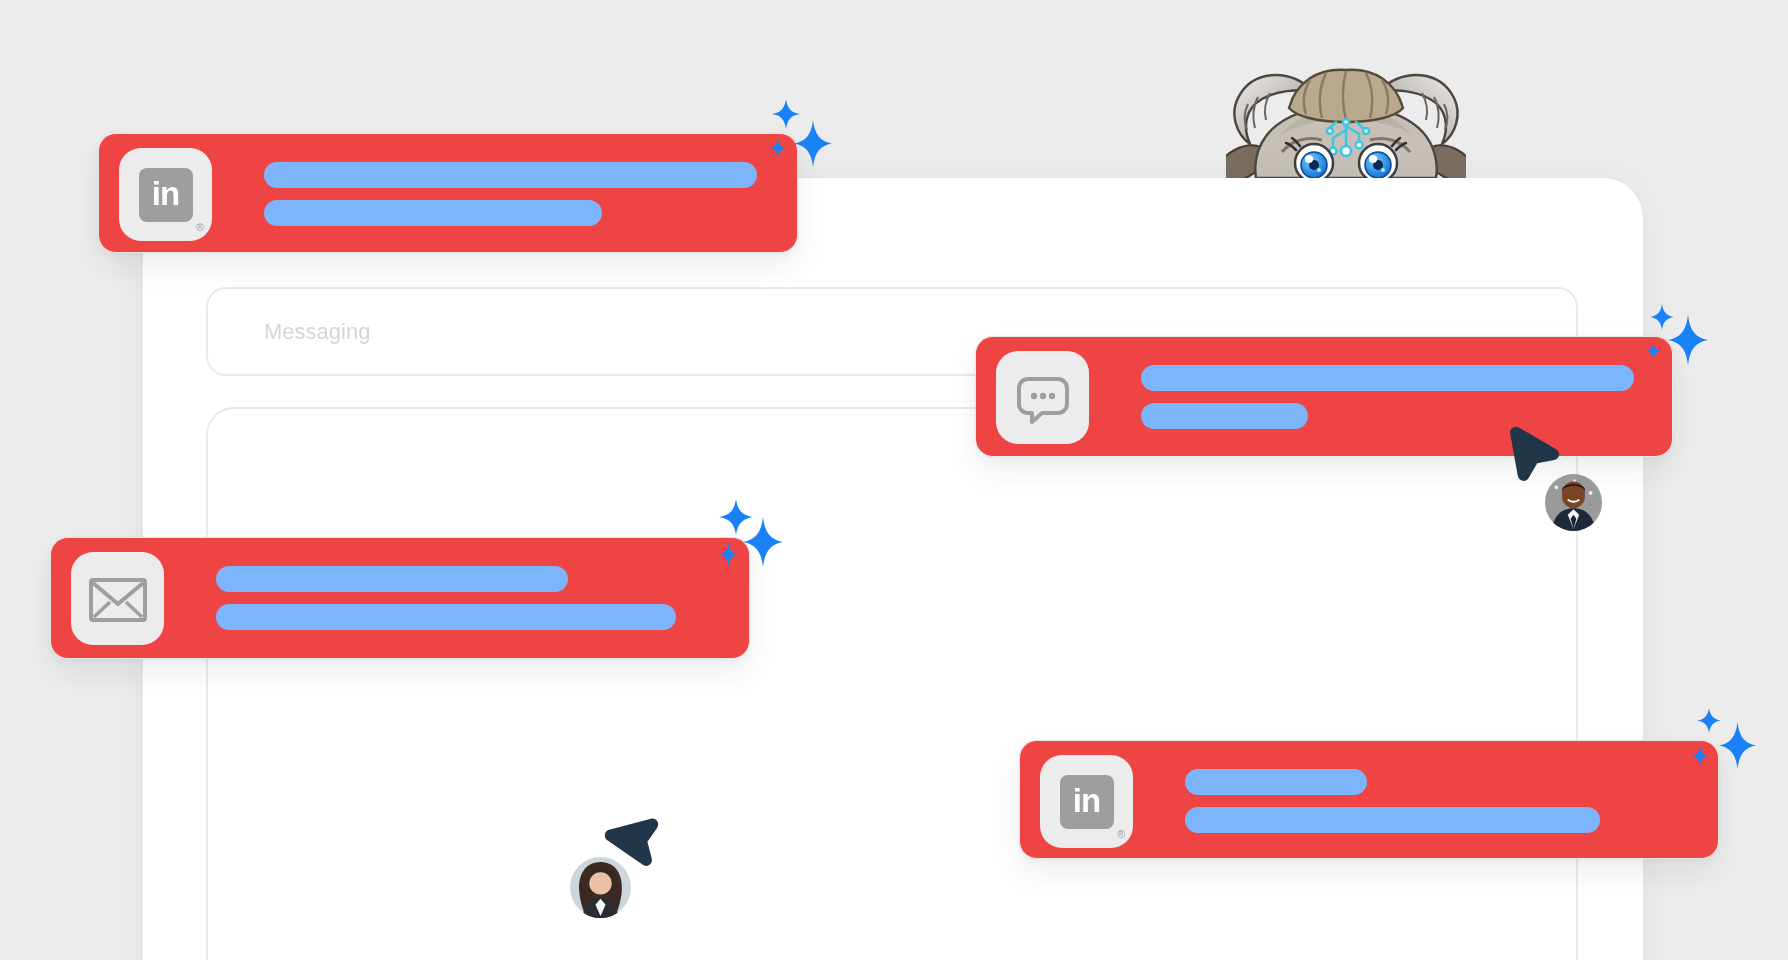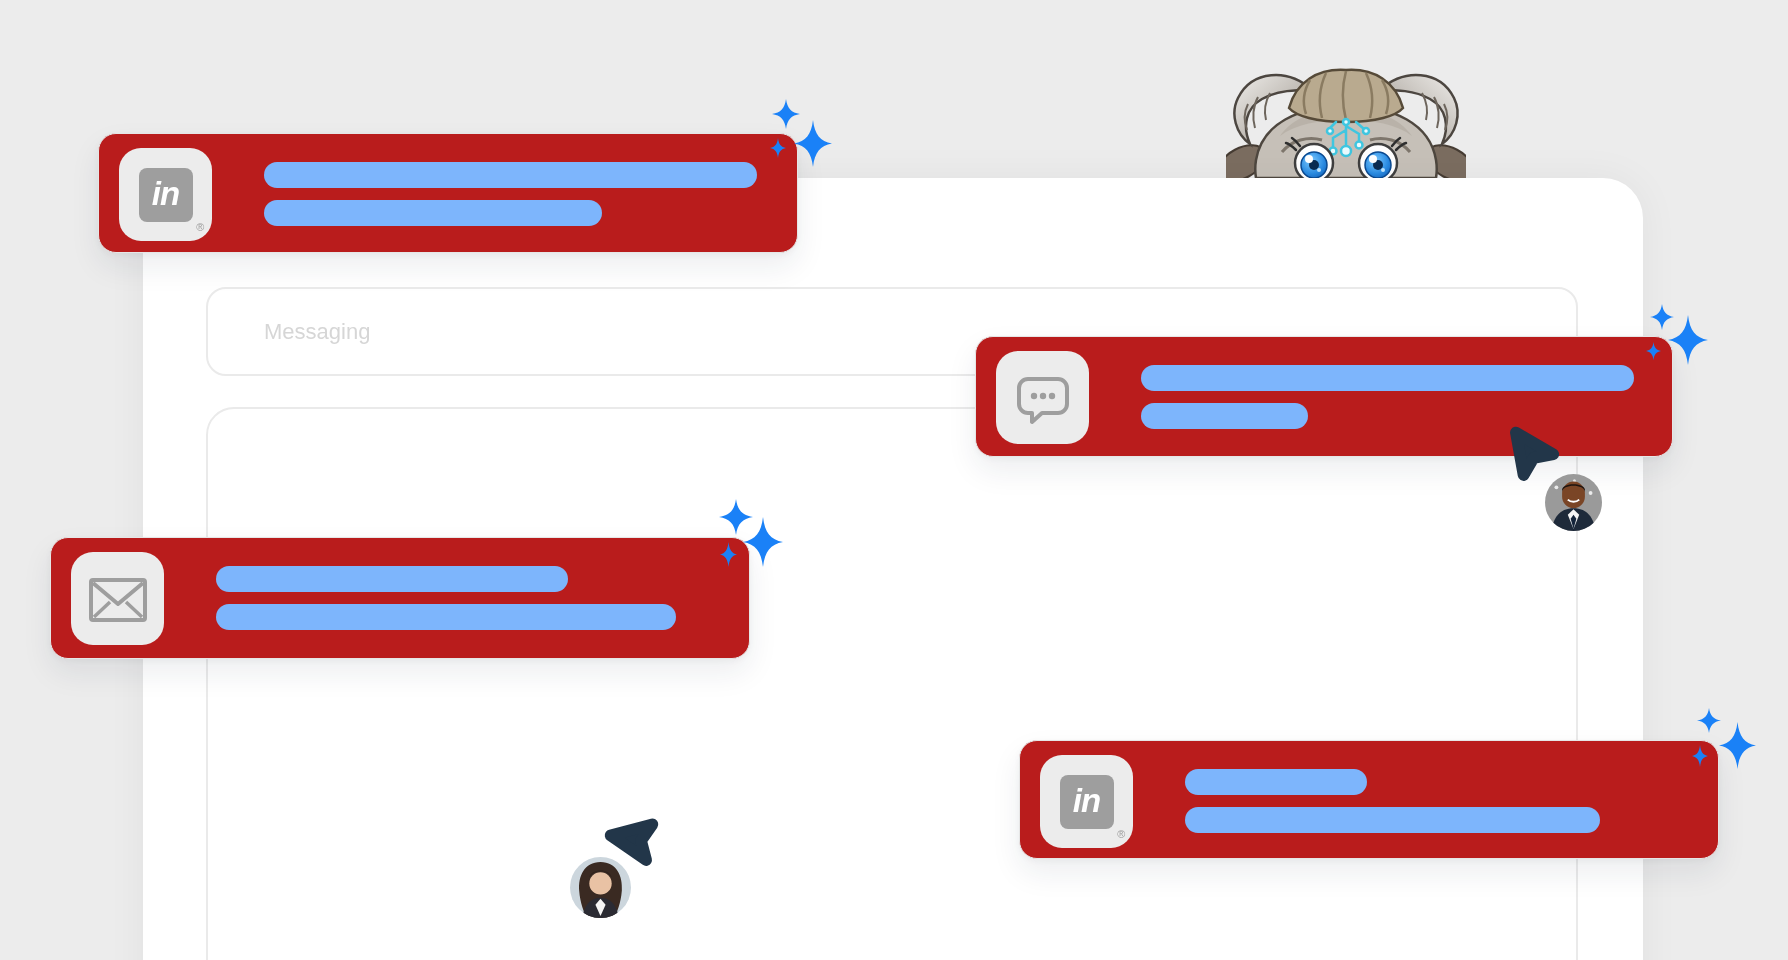--- a/index.html
+++ b/index.html
@@ -27,24 +27,23 @@
   .search-bar input::placeholder{color:var(--placeholder-gray,#d6d6d6);opacity:1;}
   .inner-panel{
     position:absolute;left:206px;top:407px;width:1372px;height:700px;
     background:#ffffff;border:2px solid var(--border-gray,#eaeaea);
     border-radius:28px;z-index:3;box-sizing:border-box;
   }
   
   .mascot{position:absolute;left:1226px;top:60px;width:240px;height:118px;z-index:1;overflow:hidden;}
   
   .card{
-    position:absolute;background:#b91c1c;border:1.5px solid var(--card-border,#e6e6e6);
+    position:absolute;background:#ef4444;border:1.5px solid var(--card-border,#e6e6e6);
     border-radius:18px;z-index:5;box-sizing:border-box;
     box-shadow:0 14px 30px rgba(30,40,60,.08),0 2px 6px rgba(0,0,0,.04);
-    font-style:italic;
   }
   .icon-box{
     position:absolute;left:20px;top:14px;width:93px;height:93px;border-radius:22px;
     background:#ececec;display:flex;align-items:center;justify-content:center;
     color:var(--icon-gray,#9e9e9e);
   }
   .icon-svg{display:block;}
   .li-badge{
     width:54px;height:54px;border-radius:8px;background:var(--icon-gray,#9e9e9e);
     display:flex;align-items:center;justify-content:center;

